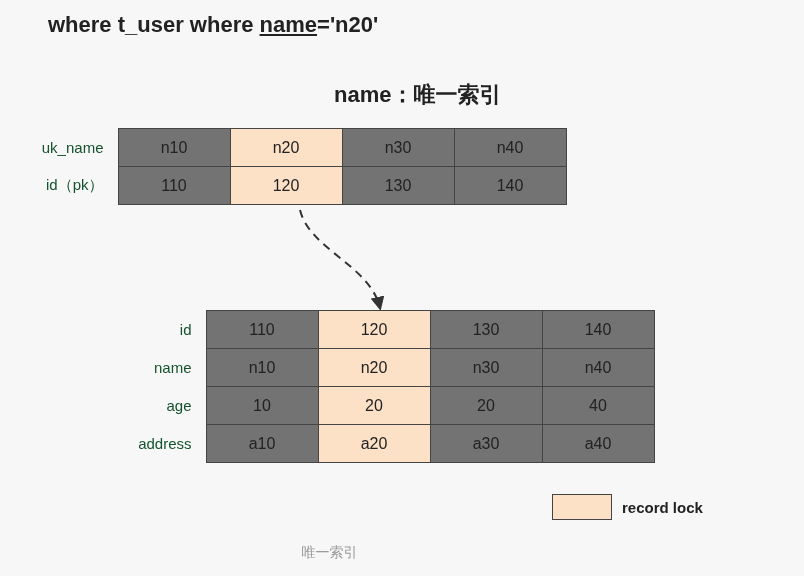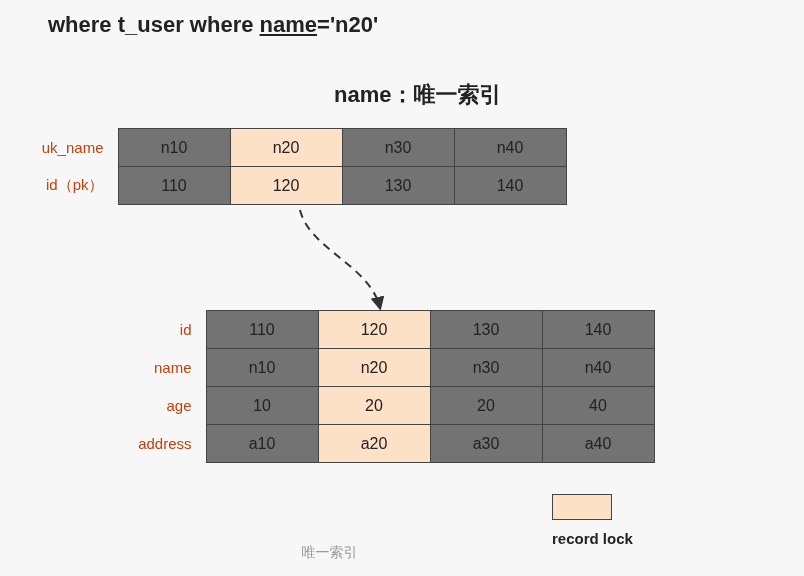--- a/index.html
+++ b/index.html
@@ -38,35 +38,35 @@
     font-size: 16px;
     background: #737373;
     height: 38px;
   }
   .tbl .rowlabel {
     border: none;
     background: transparent;
     text-align: right;
     padding-right: 14px;
     font-size: 15px;
-    color: #c2410c;
+    color: #14532d;
     width: 96px;
   }
   .tbl.index { top: 128px; left: 22px; }
   .tbl.index td.cell { width: 112px; }
   .tbl.main  { top: 310px; left: 110px; }
   .tbl.main  td.cell { width: 112px; }
   .hilite { background: #fce1c7 !important; }
   .legend {
     position: absolute;
     top: 494px;
     left: 552px;
     display: flex;
+    align-items: center;
     gap: 10px;
-    flex-direction: column;
   }
   .legend .box {
     width: 60px;
     height: 26px;
     border: 1px solid #444;
     background: #fce1c7;
   }
   .legend .txt { font-size: 15px; font-weight: bold; }
   .caption {
     position: absolute;

